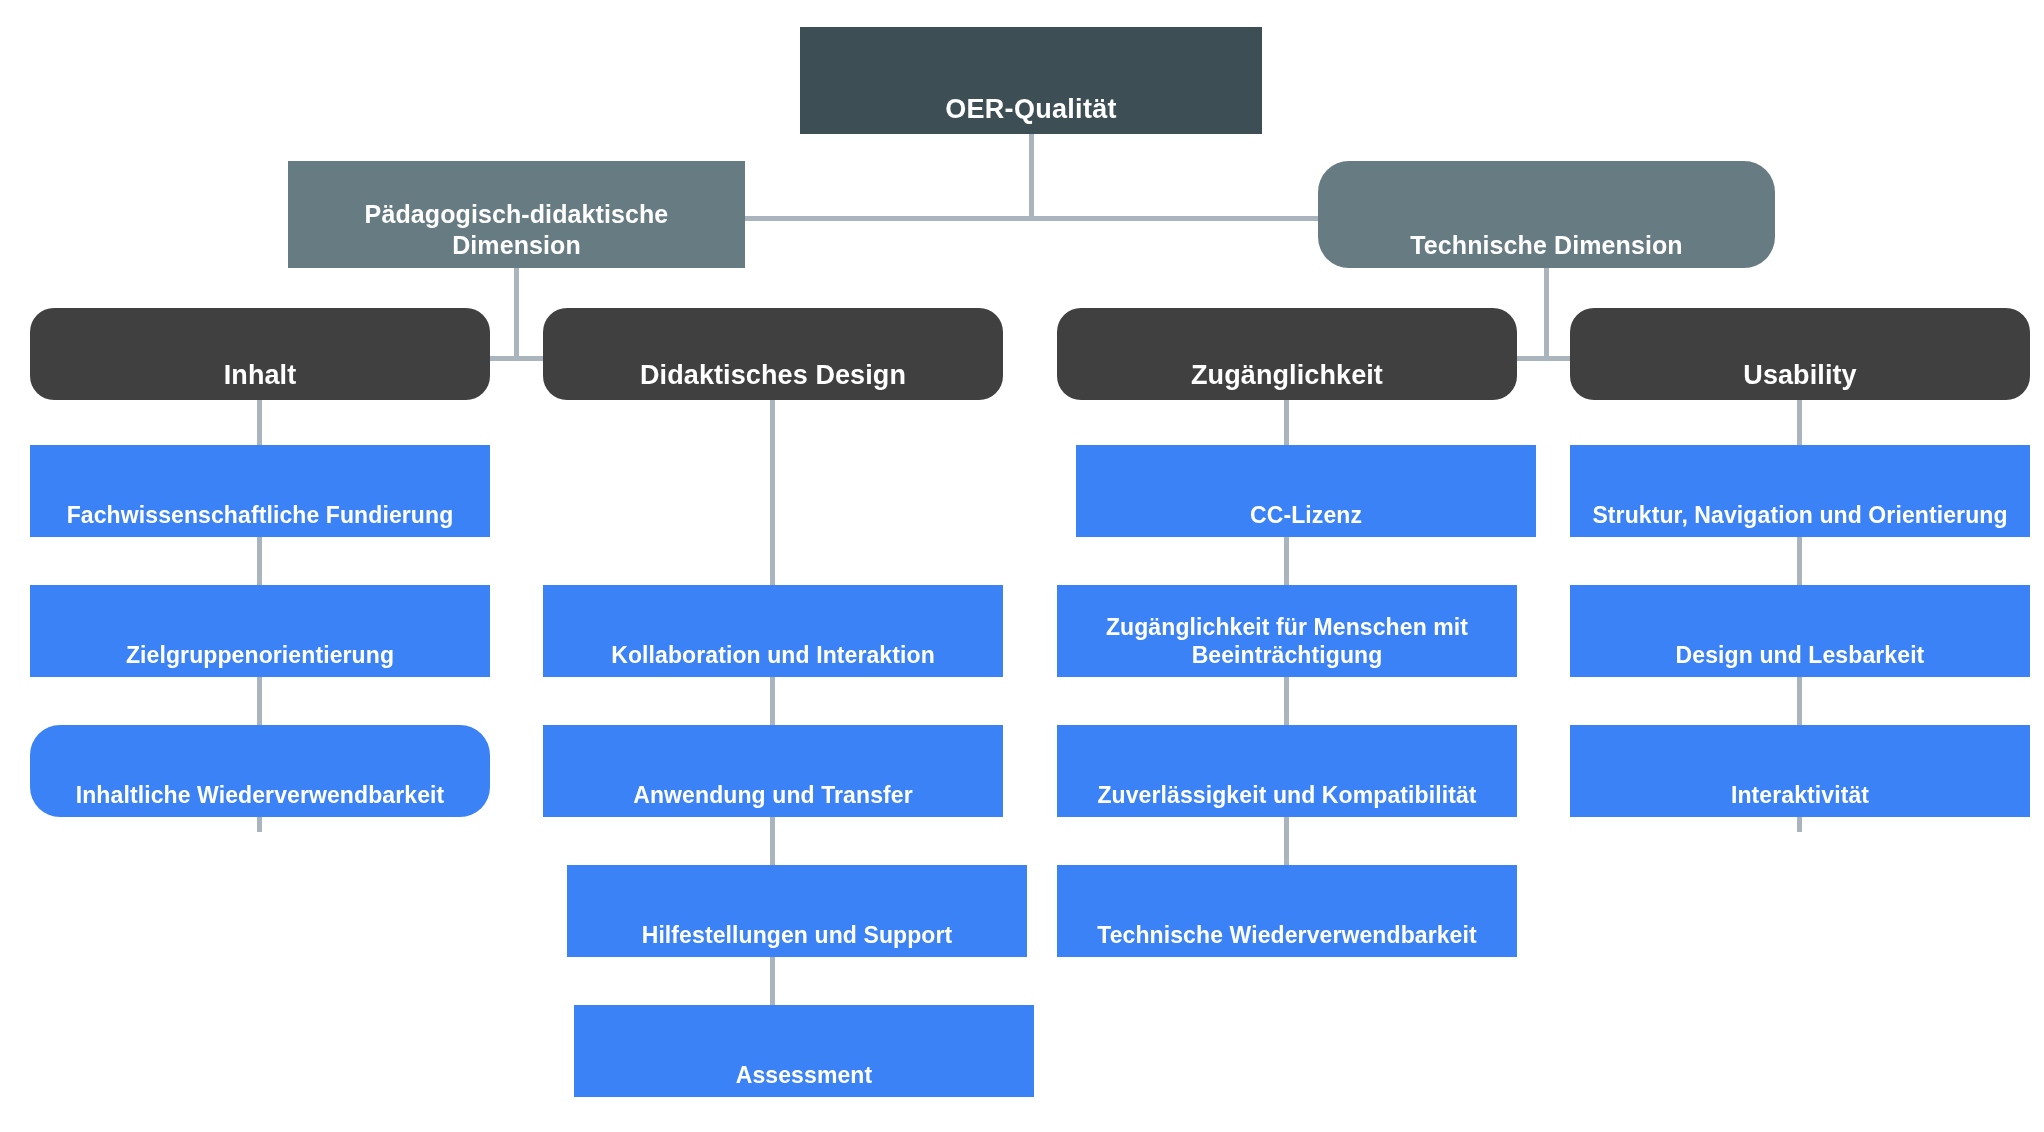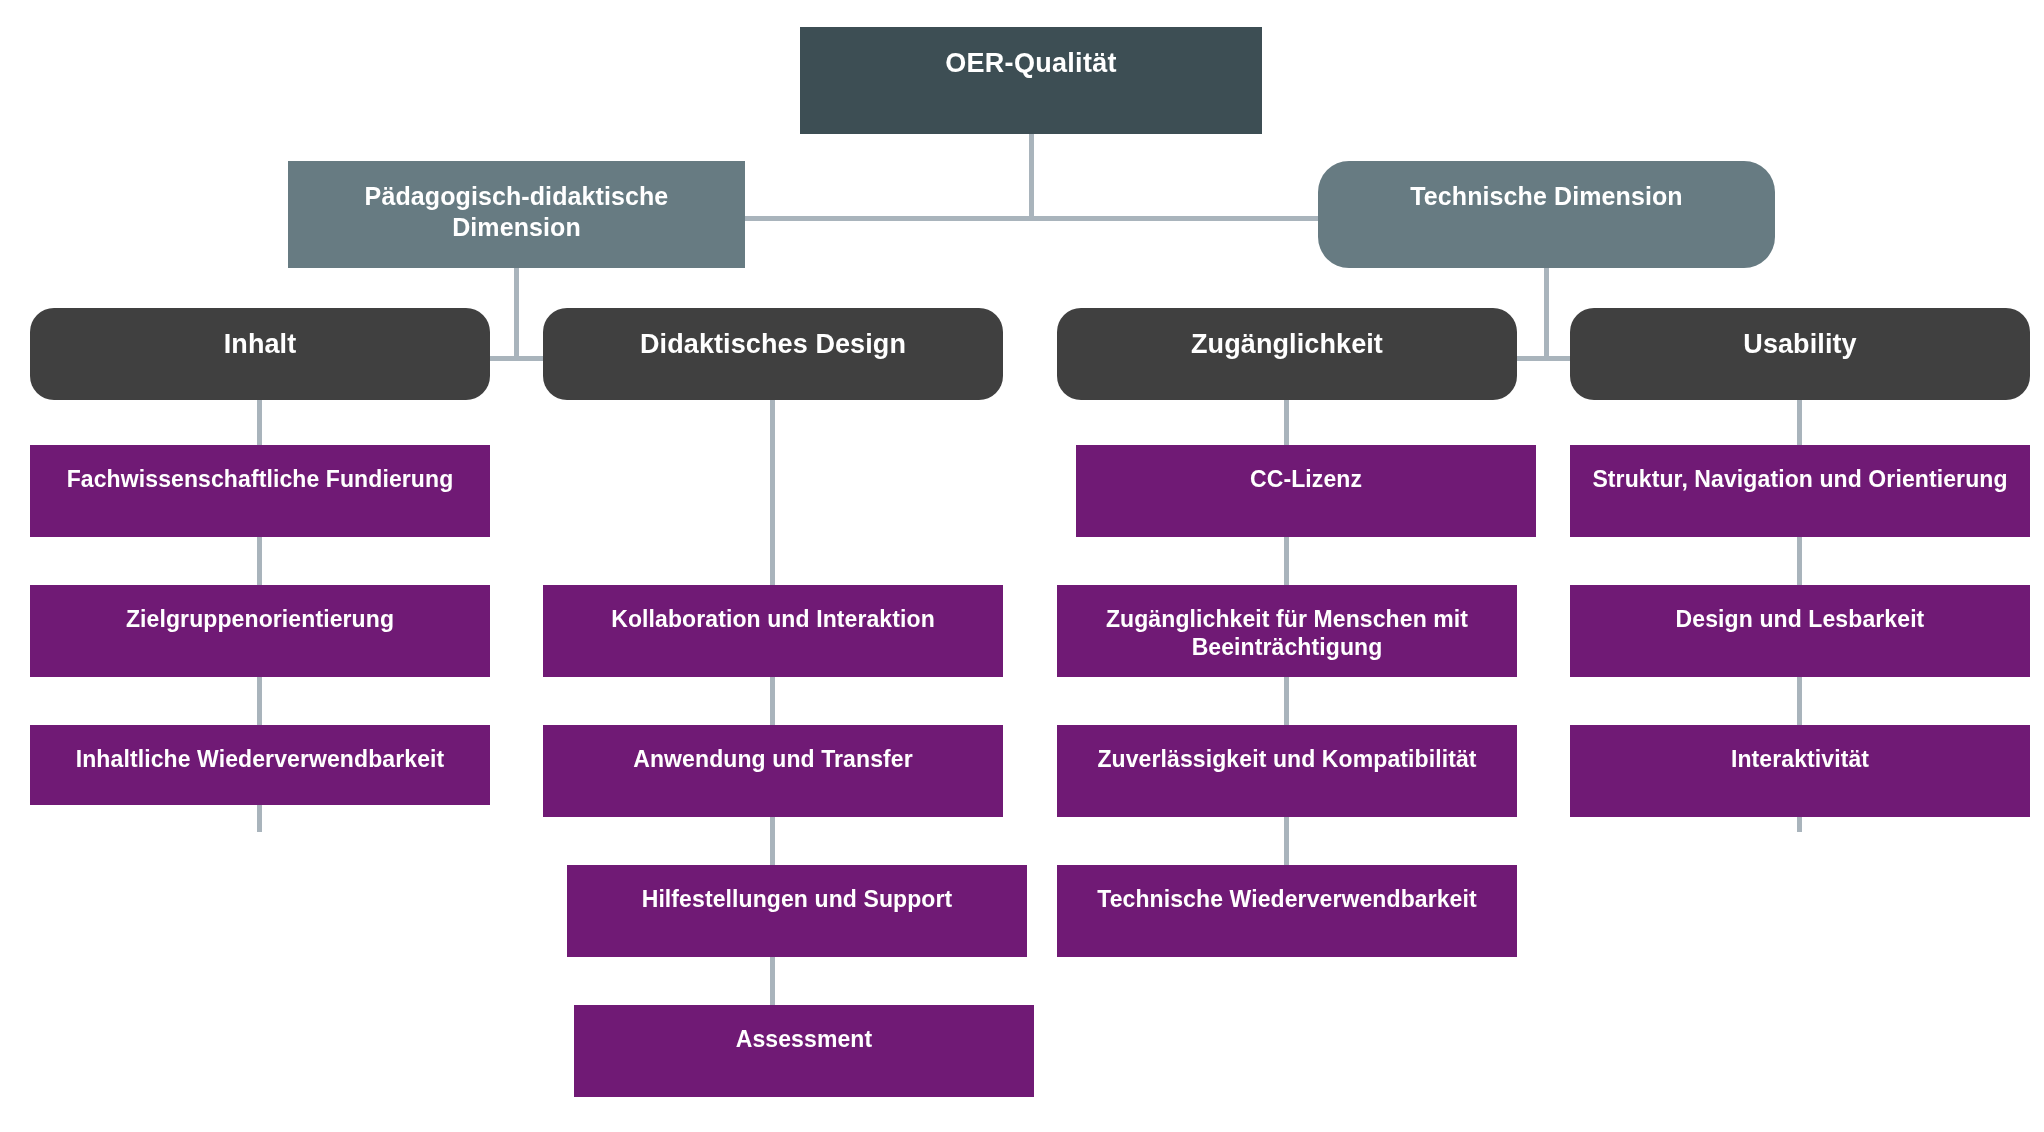--- a/index.html
+++ b/index.html
@@ -19,46 +19,46 @@
   
   .conn{position:absolute;background:#a9b4bc;}
   .conn-v{width:5px;}
   .conn-h{height:5px;}
 
   
   .node{
     position:absolute;
     box-sizing:border-box;
     display:flex;
-    align-items:flex-start;
+    align-items:flex-end;
     justify-content:center;
     text-align:center;
     color:#ffffff;
     font-weight:bold;
     line-height:1.22;
-    padding:20px 12px;
+    padding:8px 12px;
     letter-spacing:.1px;
   }
 
   .node-root{
     background:#3d4e54;
     font-size:27px;
     letter-spacing:.3px;
   }
   .node-dim{
     background:#677b82;
     font-size:25px;
   }
   .node-cat{
     background:#404040;
     font-size:27px;
     border-radius:24px;
   }
   .node-leaf{
-    background:#701a75;
+    background:#3b82f6;
     font-size:23px;
   }
   .node-label{display:block;}
 </style>
 </head>
 <body>
 
 <div id="stage">
 
   <div class="conn conn-v" style="left:1029px; top:134px; width:5px; height:86px;"></div>
@@ -104,21 +104,21 @@
   <div class="node node-cat" style="left:1570px; top:308px; width:460px; height:92px;">
     <span class="node-label">Usability</span>
   </div>
 
   <div class="node node-leaf" style="left:30px; top:445px; width:460px; height:92px;">
     <span class="node-label">Fachwissenschaftliche Fundierung</span>
   </div>
   <div class="node node-leaf" style="left:30px; top:585px; width:460px; height:92px;">
     <span class="node-label">Zielgruppenorientierung</span>
   </div>
-  <div class="node node-leaf" style="left:30px; top:725px; width:460px; height:80px;">
+  <div class="node node-leaf" style="left:30px; top:725px; width:460px; height:92px;border-radius:30px;">
     <span class="node-label">Inhaltliche Wiederverwendbarkeit</span>
   </div>
 
   <div class="node node-leaf" style="left:543px; top:585px; width:460px; height:92px;">
     <span class="node-label">Kollaboration und Interaktion</span>
   </div>
   <div class="node node-leaf" style="left:543px; top:725px; width:460px; height:92px;">
     <span class="node-label">Anwendung und Transfer</span>
   </div>
   <div class="node node-leaf" style="left:543px; top:865px; width:460px; height:92px;margin-left:24px;">

